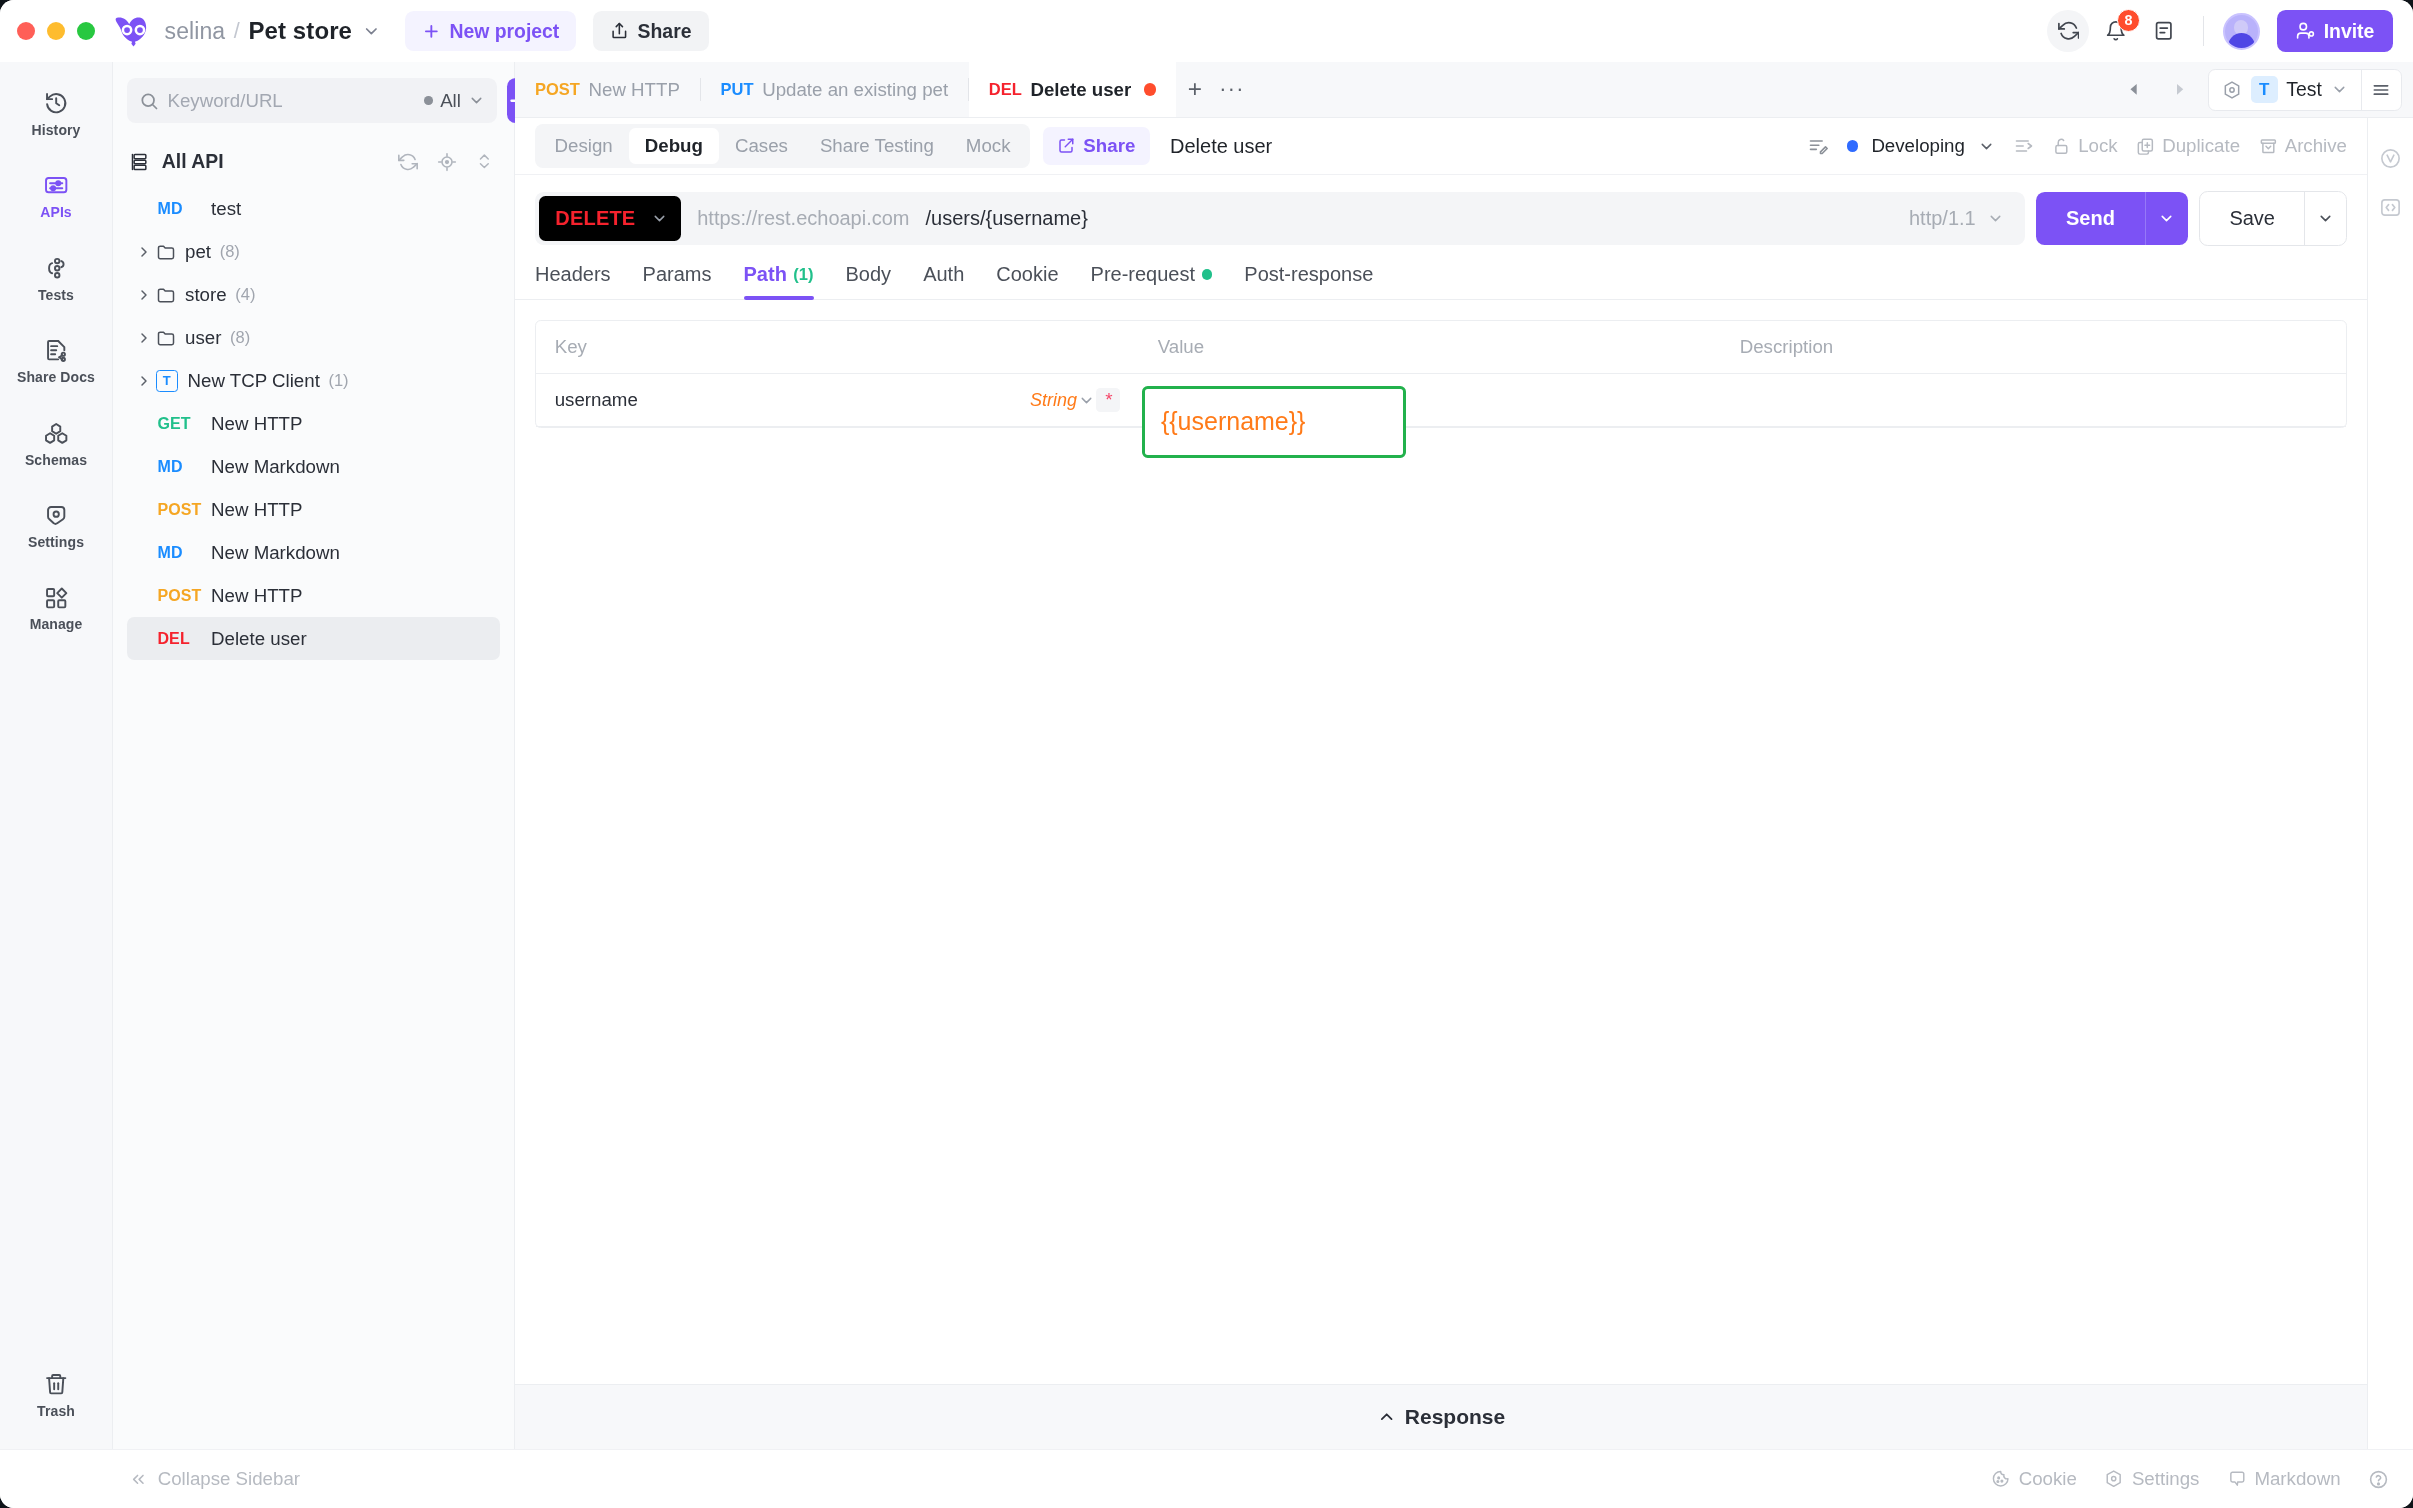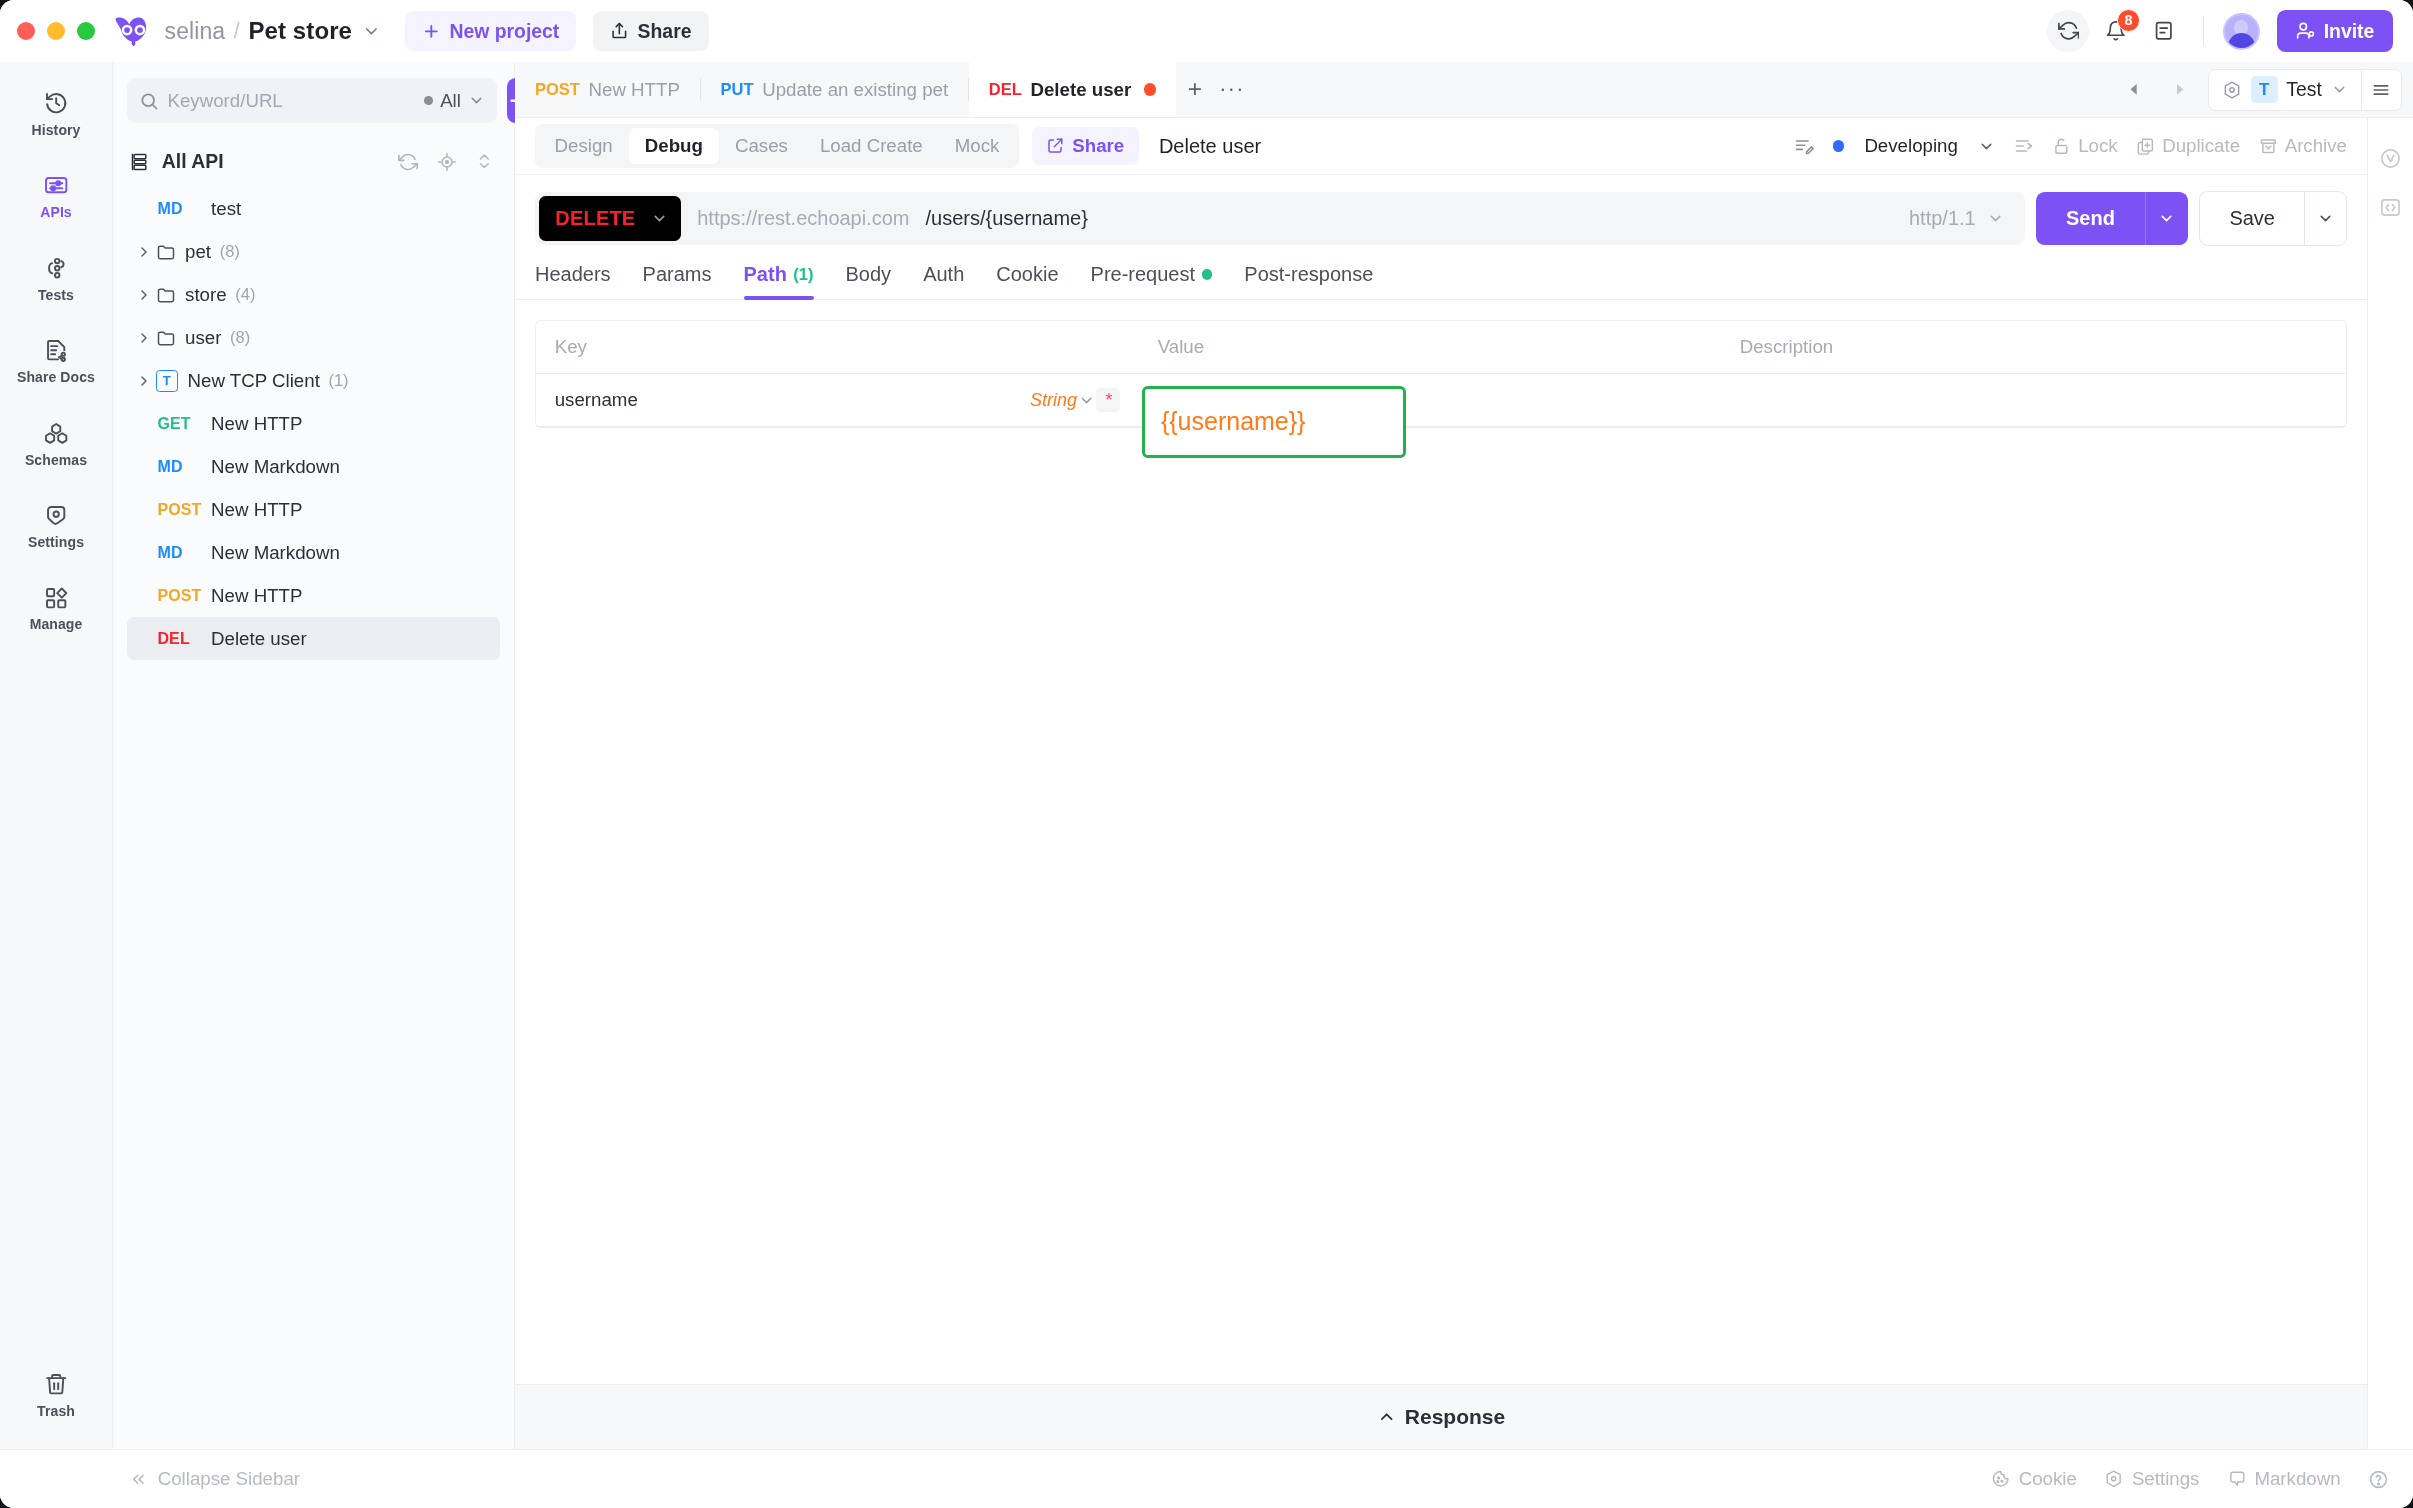--- a/index.html
+++ b/index.html
@@ -216,21 +216,21 @@
   .seg-item.active { background: #fff; color: #1f2329; font-weight: 700; }
   .share-chip {
     display: flex; align-items: center; gap: 8px; background: #f4f3ff; color: #7c52f5;
     font-size: 18.7px; font-weight: 600; padding: 8px 14.4px; border-radius: 7.2px; margin-left: 8.6px; cursor: pointer;
   }
   .title-input {
     margin-left: 16px; border: none; outline: none; background: transparent;
     font-size: 20px; color: #1f2329; font-family: inherit; flex: 1; min-width: 0;
   }
   .subtabs-right { display: flex; align-items: center; gap: 18.7px; margin-left: auto; padding-left: 17px; }
-  .status-chip { display: flex; align-items: center; gap: 20px; font-size: 18.7px; color: #1f2329; cursor: pointer; }
+  .status-chip { display: flex; align-items: center; gap: 13px; font-size: 18.7px; color: #1f2329; cursor: pointer; }
   .status-dot { width: 11.5px; height: 11.5px; border-radius: 50%; background: #2f6bff; }
   .ghost-act { display: flex; align-items: center; gap: 7.2px; font-size: 18.7px; color: #b6bac1; cursor: pointer; }
 
   .urlrow { display: flex; align-items: center; padding: 16px 20px 10px; gap: 11.5px; }
   .urlbar {
     flex: 1; height: 53px; background: #f4f5f7; border-radius: 8.6px;
     display: flex; align-items: center; padding: 4.3px; min-width: 0;
   }
   .method-sel {
     height: 45px; background: #000000; border-radius: 6.5px; display: flex; align-items: center;
@@ -705,21 +705,21 @@
       </div>
 
       <div class="maininner">
         <div class="content">
 
           <div class="subtabs">
             <div class="seg" id="seg-host">
                 <div class="seg-item">Design</div>
                 <div class="seg-item active">Debug</div>
                 <div class="seg-item">Cases</div>
-                <div class="seg-item">Load Create</div>
+                <div class="seg-item">Share Testing</div>
                 <div class="seg-item">Mock</div>
               </div>
             <div class="share-chip">
               <svg width="18" height="18" viewBox="0 0 24 24" fill="none" stroke="currentColor" stroke-width="2" stroke-linecap="round" stroke-linejoin="round">
                   <path d="M10 4H6a2 2 0 0 0-2 2v12a2 2 0 0 0 2 2h12a2 2 0 0 0 2-2v-4"></path>
                   <polyline points="15 3 21 3 21 9"></polyline>
                   <line x1="11" y1="13" x2="21" y2="3"></line>
                 </svg>
               <span>Share</span>
             </div>

